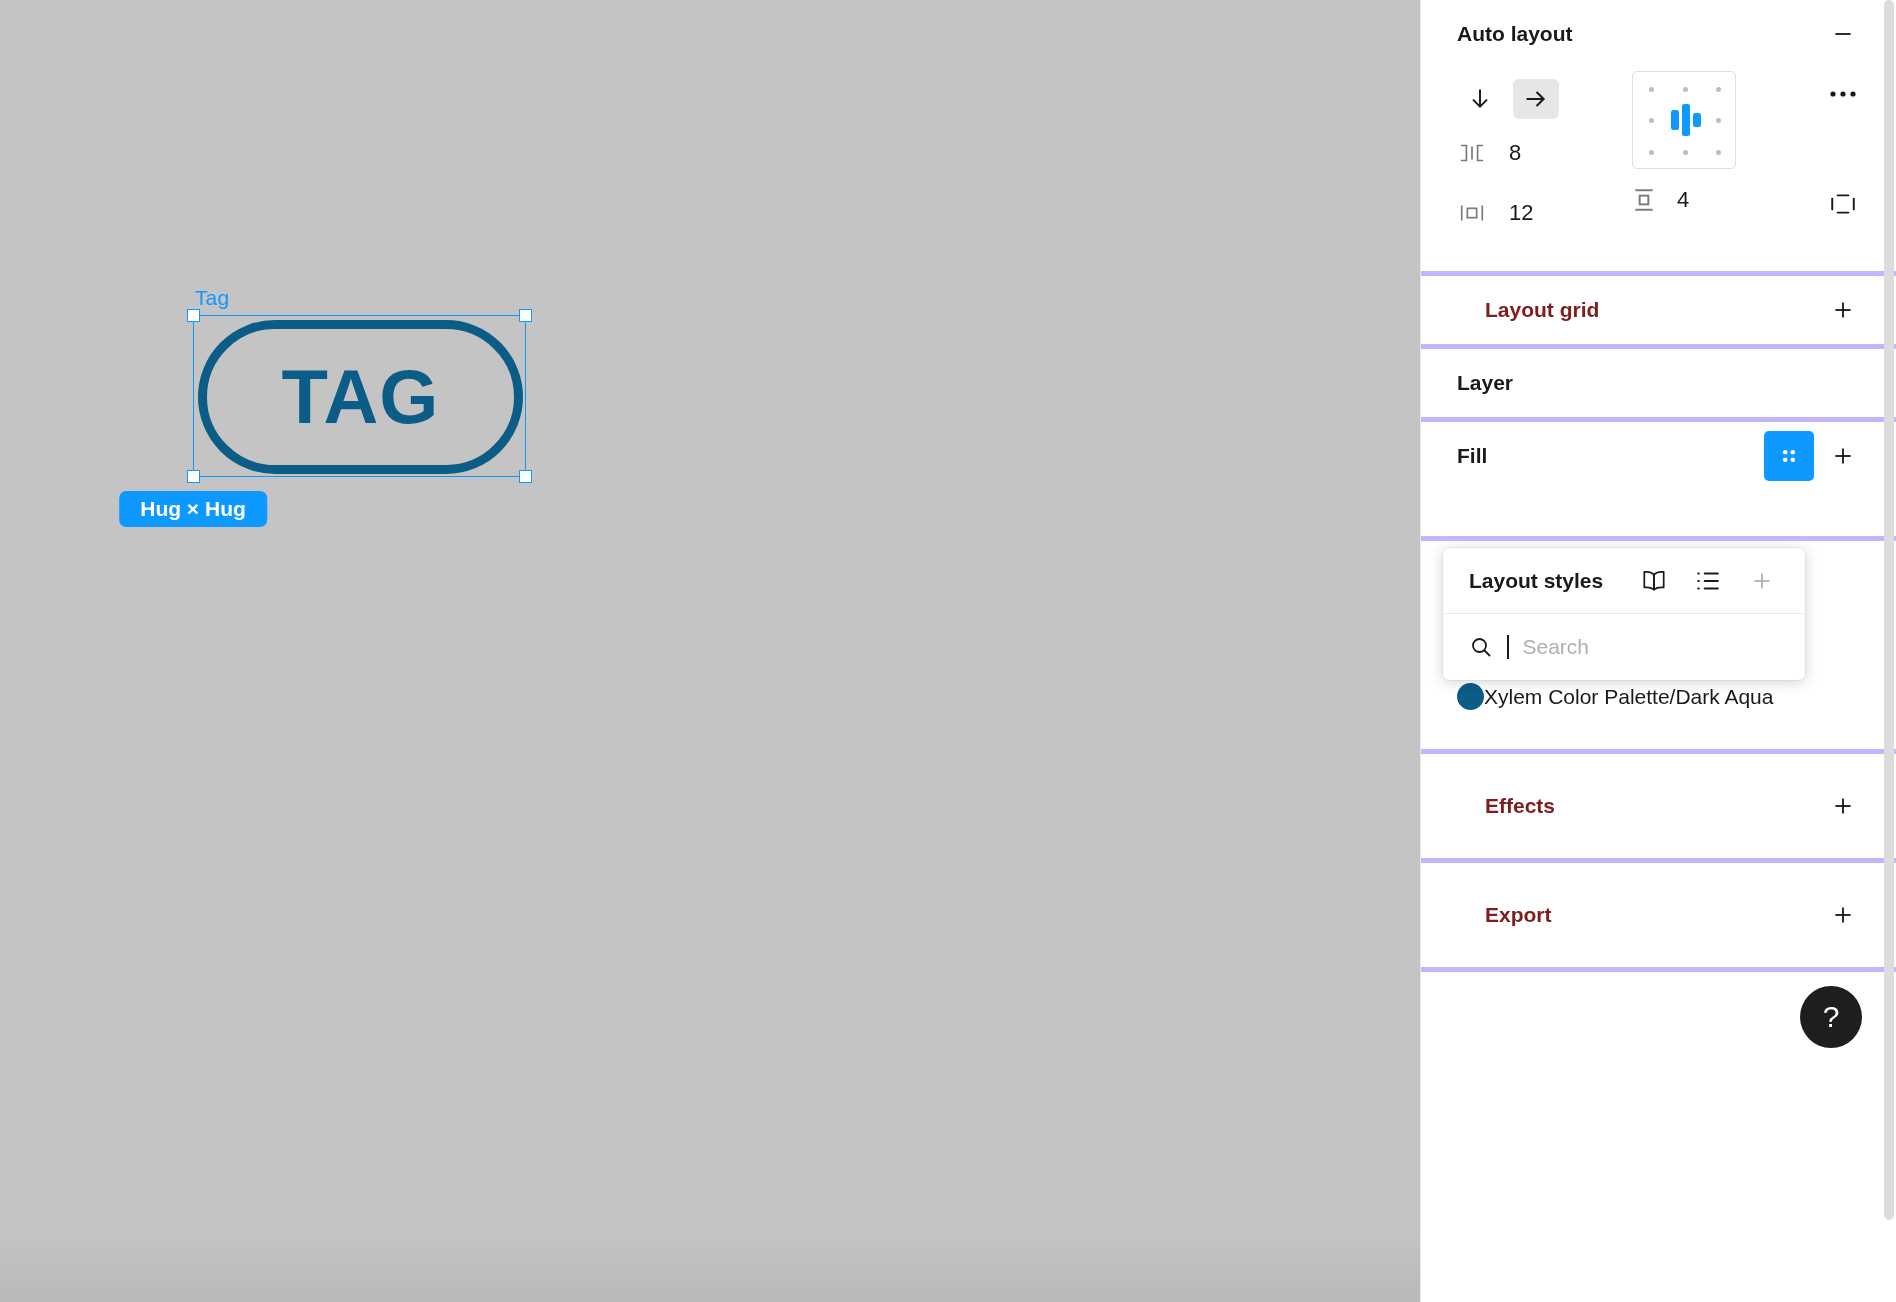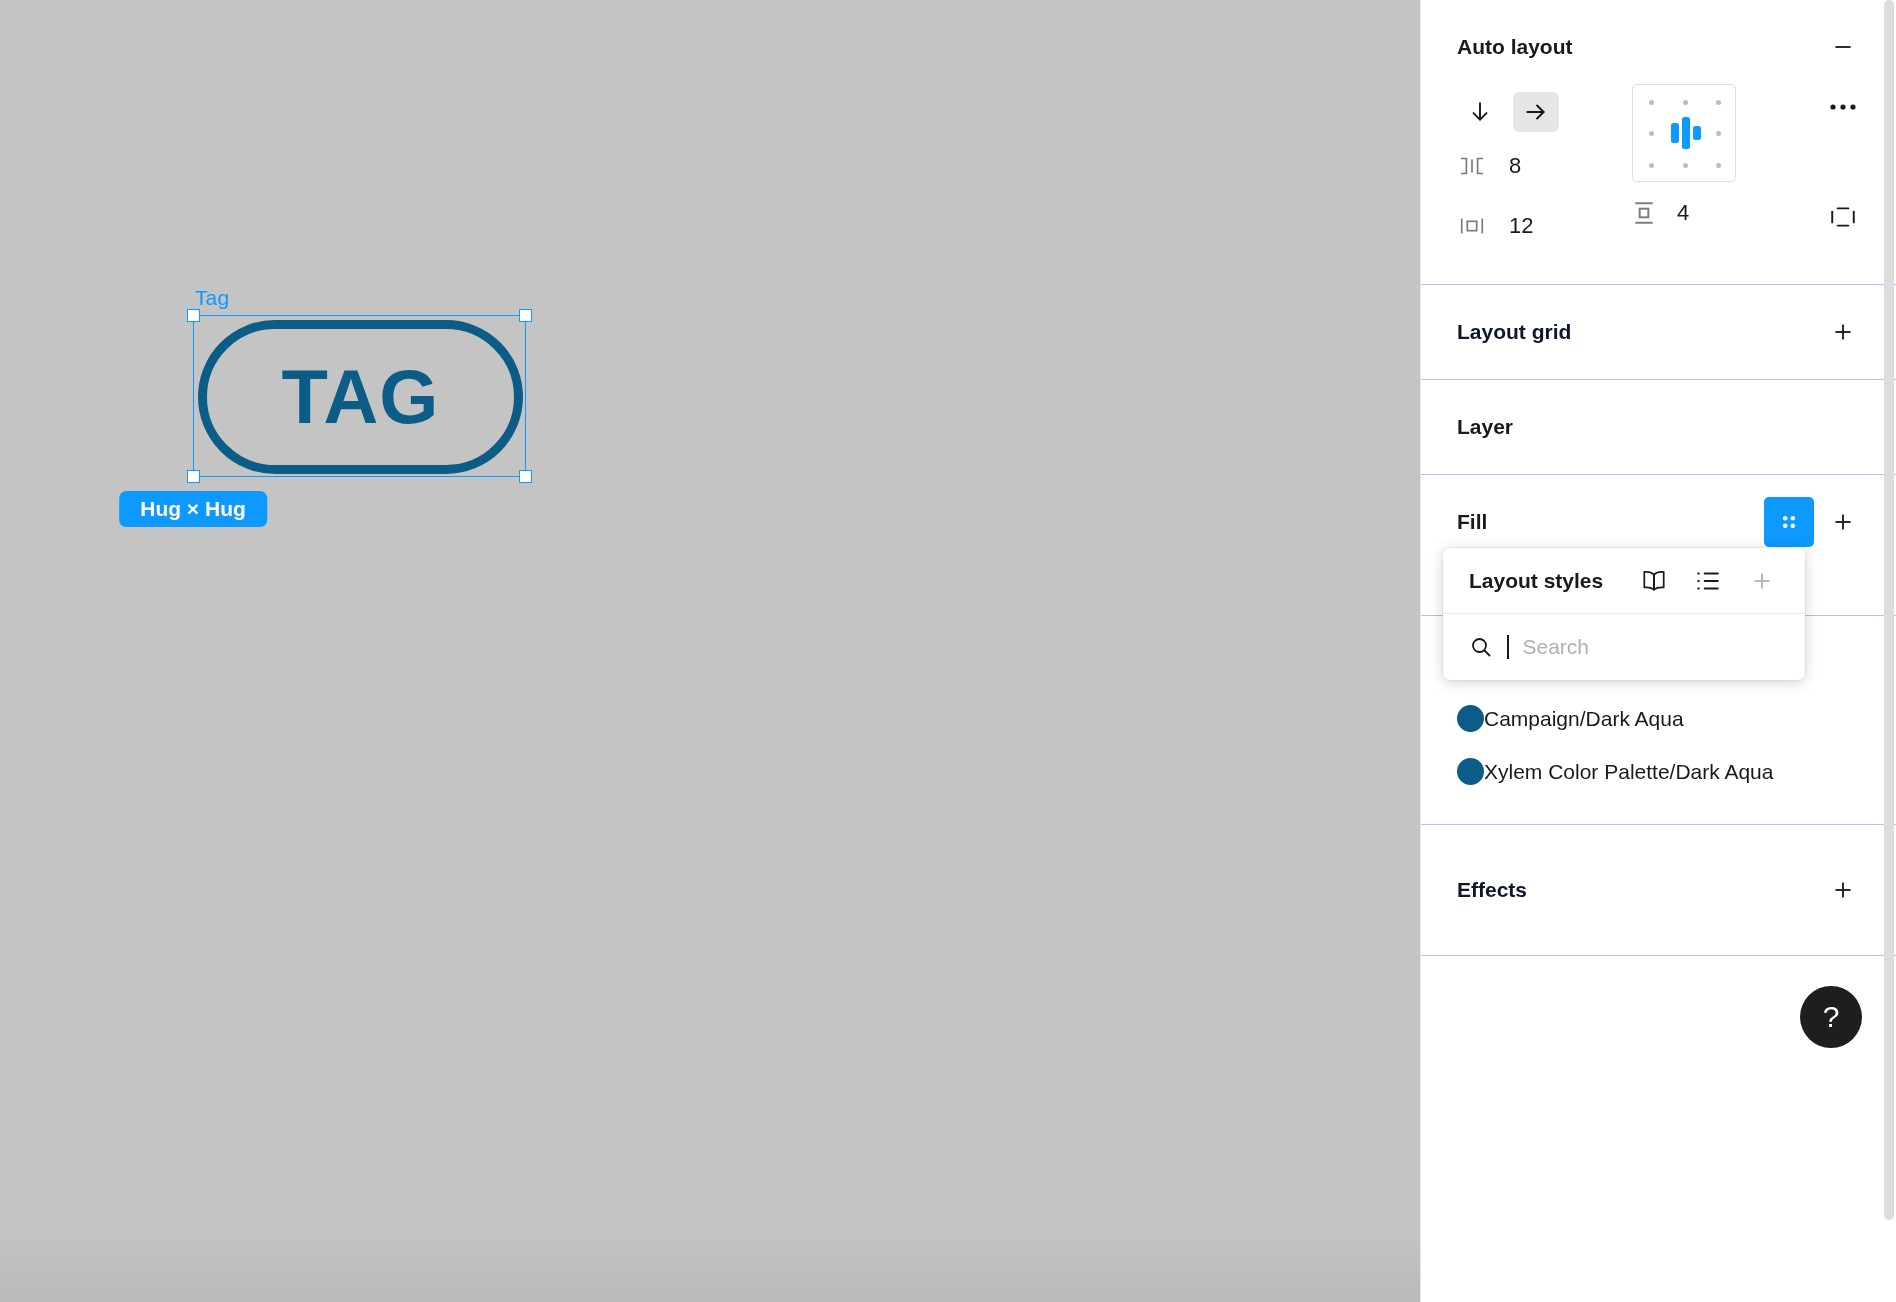--- a/index.html
+++ b/index.html
@@ -69,30 +69,30 @@
 
   
   #panel {
     position: absolute; right: 0; top: 0;
     width: 476px; height: 1302px;
     background: #ffffff;
     border-left: 1px solid #e6e6e6;
     overflow: hidden;
   }
   .section {
-    padding: 16px 36px;
-    border-bottom: 1px solid #c4b5fd;
+    padding: 3px 36px;
+    border-bottom: 5px solid #c4b5fd;
     position: relative;
   }
   .sec-head {
     display: flex; align-items: center; justify-content: space-between;
     height: 62px;
   }
   .sec-title { font-size: 21px; font-weight: bold; color: #1a1a1a; }
-  .sec-title.muted { color: #0f172a; font-weight: bold; }
+  .sec-title.muted { color: #7f1d1d; font-weight: bold; margin-left: 28px; }
 
   .icon-btn {
     display: inline-flex; align-items: center; justify-content: center;
     width: 34px; height: 34px; cursor: pointer; color: #1a1a1a;
   }
   .icon-btn.disabled { color: #b3b3b3; }
 
   
   #sec-autolayout { padding-bottom: 26px; }
   .al-body { display: flex; gap: 0; position: relative; height: 180px; }
@@ -369,20 +369,31 @@
         <span class="sec-title muted">Effects</span>
         <span class="icon-btn">
           <svg width="26" height="26" viewBox="0 0 24 24" fill="none" stroke="currentColor" stroke-width="1.7">
             <line x1="12" y1="5" x2="12" y2="19"></line>
               <line x1="5" y1="12" x2="19" y2="12"></line>
           </svg>
         </span>
       </div>
     </div>
 
+    <div class="section">
+      <div class="sec-head" style="height:98px">
+        <span class="sec-title muted">Export</span>
+        <span class="icon-btn">
+          <svg width="26" height="26" viewBox="0 0 24 24" fill="none" stroke="currentColor" stroke-width="1.7">
+            <line x1="12" y1="5" x2="12" y2="19"></line>
+              <line x1="5" y1="12" x2="19" y2="12"></line>
+          </svg>
+        </span>
+      </div>
+    </div>
 
     <div id="color-popover">
       <div class="pop-head">
         <span class="pop-title">Layout styles</span>
         <span class="pop-icons">
           <span class="icon-btn">
             <svg width="28" height="26" viewBox="0 0 26 24" fill="none" stroke="#1a1a1a" stroke-width="1.6" stroke-linejoin="round">
               <path d="M13 6 C11 4 8 3.2 4 3.6 L4 18 C8 17.6 11 18.4 13 20 Z"></path>
               <path d="M13 6 C15 4 18 3.2 22 3.6 L22 18 C18 17.6 15 18.4 13 20 Z"></path>
             </svg>

